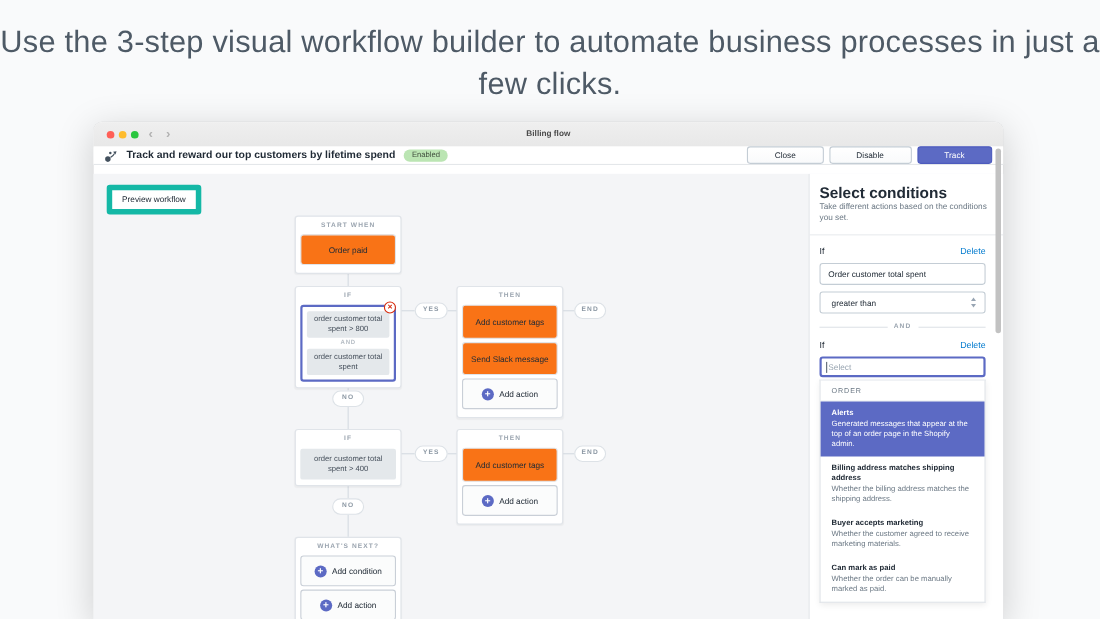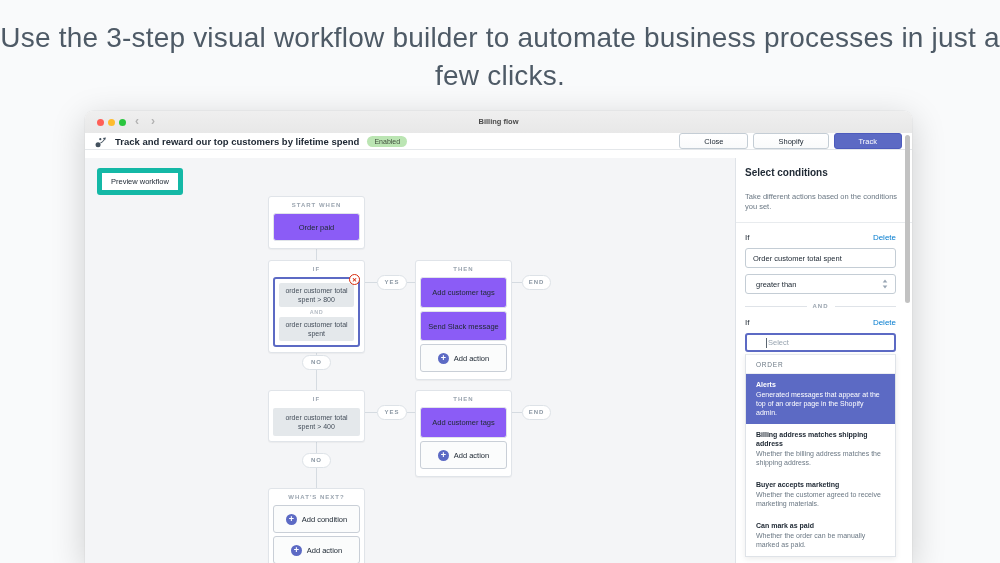--- a/index.html
+++ b/index.html
@@ -31,50 +31,50 @@
   .btn.primary{background:#5c6ac4;border-color:#4d5bbd;color:#fff}
   .scroll-thumb{position:absolute;top:24px;right:2px;width:5px;height:168px;background:#c2c2c2;border-radius:3px;z-index:30}
   
   .main{position:absolute;top:47px;left:0;right:0;bottom:0;background:#f4f5f7;overflow:hidden}
   .preview-btn{position:absolute;left:12px;top:10px;height:17px;display:flex;align-items:center;padding:0 9px;
                background:#fff;border:5px solid #14b8a6;border-radius:3px;font-size:7.5px;color:#212b36}
   .conn{position:absolute;background:#d5dbe1}
   .node{position:absolute;width:97px;background:#fff;border:1px solid #e0e4e9;border-radius:3px;
         box-shadow:0 1px 1px rgba(0,0,0,.04);box-sizing:border-box;padding:0 4px 4px}
   .node-h{height:16px;line-height:17px;text-align:center;font-size:6px;letter-spacing:1px;color:#9aa4af;font-weight:700}
-  .icard{background:#8b5cf6;border:1px solid #e0e4e9;border-radius:3px;text-align:center;font-size:7.5px;color:#212b36;
+  .icard{background:#f97316;border:1px solid #e0e4e9;border-radius:3px;text-align:center;font-size:7.5px;color:#212b36;
          display:flex;align-items:center;justify-content:center;margin-bottom:3px;min-height:28px;padding:2px;box-sizing:border-box}
   .chip{background:#e4e8eb;border-radius:2px;text-align:center;font-size:7px;color:#454f5b;padding:3px 4px;line-height:9px}
   .sel-block{position:relative;border:2px solid #5c6ac4;border-radius:3px;background:#fff;padding:4px;margin-bottom:1px}
   .and-sm{text-align:center;font-size:5.5px;letter-spacing:.6px;color:#b6bdc5;margin:2px 0;font-weight:700}
   .xcircle{position:absolute;top:-5px;right:-2px;width:11px;height:11px;background:#fff;border:1px solid #d82c0d;
            border-radius:50%;color:#d82c0d;font-size:6px;line-height:10px;text-align:center;font-weight:700;box-sizing:border-box}
   .addcard{background:#fbfcfc;border:1px solid #c9cfd7;border-radius:3px;min-height:26px;display:flex;align-items:center;
            justify-content:center;gap:5px;font-size:7.5px;color:#212b36;margin-bottom:3px}
   .plus{width:11px;height:11px;border-radius:50%;background:#5c6ac4;color:#fff;font-size:9px;line-height:11px;
         text-align:center;font-weight:700;flex:none}
   .pill{position:absolute;height:15px;background:#fff;border:1px solid #dde2e7;border-radius:8px;font-size:6px;
         letter-spacing:1px;color:#8b97a3;font-weight:700;line-height:13.5px;text-align:center;box-sizing:border-box}
   
   .panel{position:absolute;top:0;right:0;bottom:0;width:177px;background:#fff;border-left:1px solid #dfe3e8;box-sizing:border-box}
   .panel-head{padding:9px 10px 10px 9px;border-bottom:1px solid #e8ebee}
-  .panel-title{font-size:10px;font-weight:700;color:#212b36;margin-bottom:14px}
+  .panel-title{font-size:14px;font-weight:700;color:#212b36;margin-bottom:0}
   .panel-desc{font-size:7.5px;color:#6b7884;line-height:10px}
   .panel-body{padding:10px 16px 0 9px}
   .ifrow{display:flex;justify-content:space-between;align-items:center;margin-bottom:6px}
   .iflabel{font-size:8px;color:#212b36}
   .dellink{font-size:8px;color:#007ace}
   .pinput{height:20px;border:1px solid #c4cdd5;border-radius:3px;background:#fff;font-size:7.5px;color:#212b36;
           display:flex;align-items:center;padding:0 7px;margin-bottom:6px;box-sizing:border-box}
   .pselect{justify-content:space-between}
   .pselect .sv{padding-left:3px}
   .anddiv{display:flex;align-items:center;margin:9px 0 9px;color:#9aa4af;font-size:6px;letter-spacing:1px;font-weight:700}
   .anddiv::before,.anddiv::after{content:"";flex:1;height:1px;background:#dfe3e8}
   .anddiv span{margin:0 6px}
-  .focus-input{height:19px;border:2px solid #5c6ac4;border-radius:3px;display:flex;align-items:center;padding:0 19px;
+  .focus-input{height:19px;border:2px solid #5c6ac4;border-radius:3px;display:flex;align-items:center;padding:0 4px;
                font-size:7.5px;color:#99a5b1;box-sizing:border-box;background:#fff}
   .caret{width:1px;height:10px;background:#5a6570;margin-right:1px}
   .ddown{border:1px solid #dfe3e8;border-top:1px solid #e6eaee;background:#fff;box-shadow:0 2px 6px rgba(0,0,0,.08);margin-top:2px}
   .ddgroup{padding:6px 10px 5px;font-size:6.5px;letter-spacing:.8px;color:#6b7884;border-bottom:1px solid #eceef1}
   .dditem{padding:6px 10px 7px}
   .dditem .t{font-size:7px;font-weight:700;color:#212b36;line-height:9px;margin-bottom:1px}
   .dditem .d{font-size:7px;color:#6b7884;line-height:9px}
   .dditem.sel{background:#5c6ac4}
   .dditem.sel .t,.dditem.sel .d{color:#fff}
 </style>
@@ -99,21 +99,21 @@
       <svg class="flow-logo" viewBox="0 0 14 14">
         <circle cx="3.3" cy="10.4" r="2.7" fill="#43515e"></circle>
         <circle cx="5.7" cy="4.5" r="1.2" fill="#43515e"></circle>
         <path d="M5.9 8.7 C7.6 8 9 6.7 9.8 5" stroke="#43515e" stroke-width="1.1" fill="none"></path>
         <path d="M8.4 3.3 l3.4 -0.7 -1.1 3.3 z" fill="#43515e"></path>
       </svg>
       <span class="wf-title">Track and reward our top customers by lifetime spend</span>
       <span class="badge">Enabled</span>
       <span class="spacer"></span>
       <span class="btn">Close</span>
-      <span class="btn">Shopify</span>
+      <span class="btn">Disable</span>
       <span class="btn primary">Track</span>
     </div>
 
     <div class="scroll-thumb"></div>
 
     <div class="main">
       <div class="preview-btn">Preview workflow</div>
 
       <div class="conn" style="left:231px;top:88px;width:1px;height:14px"></div>
       <div class="conn" style="left:280px;top:124px;width:12px;height:1px"></div>

